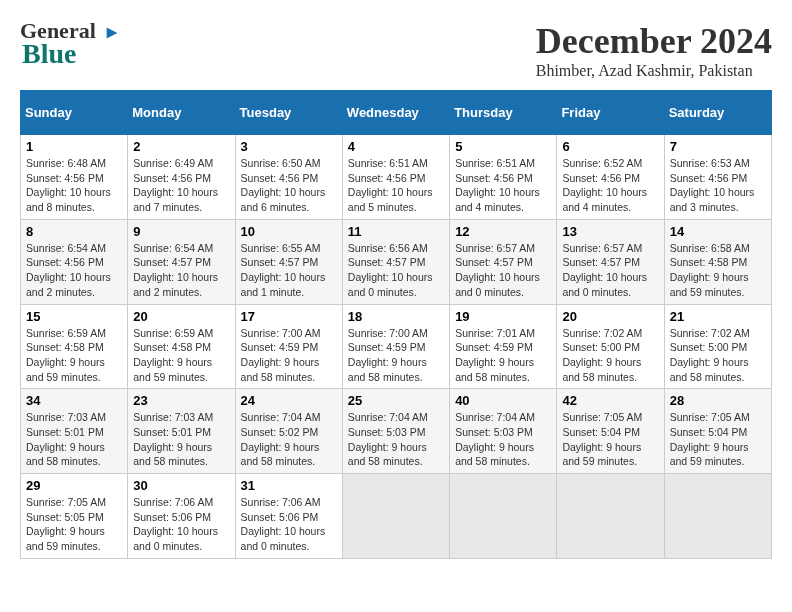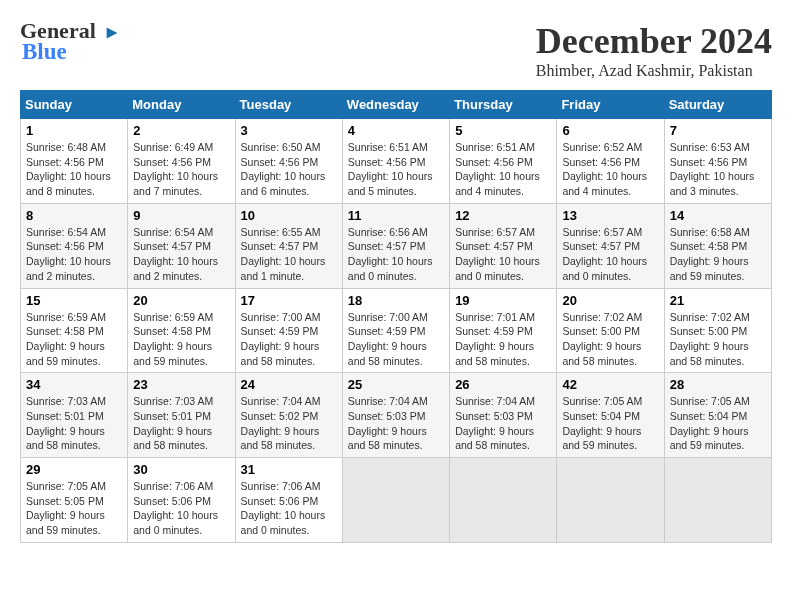--- a/index.html
+++ b/index.html
@@ -49,21 +49,21 @@
       color: #333;
     }
     .calendar {
       width: 100%;
       border-collapse: collapse;
       font-size: 11px;
     }
     .calendar th {
       background-color: #1a6faf;
       color: #fff;
-      padding: 6px 4px;
+      padding: 14px 4px;
       text-align: left;
       font-size: 13px;
       font-weight: bold;
       border: 1px solid #1a6faf;
     }
     .calendar td {
       border: 1px solid #ccc;
       padding: 4px 5px;
       vertical-align: top;
       width: 107px;
@@ -95,21 +95,21 @@
   <div class="logo">
     <div class="logo-line">
       <span class="logo-text">
         <span>General</span>
         <svg class="logo-arrow" viewBox="0 0 20 20" style="display:inline-block;vertical-align:middle;">
           <polygon points="4,4 16,10 4,16" fill="#1a6faf"></polygon>
         </svg>
       </span>
     </div>
     <div class="logo-line" style="margin-top:-2px; margin-left:2px;">
-      <span class="logo-text" style="color:#3b82f6;font-size:23px;">Blue</span>
+      <span class="logo-text" style="color:#0f766e;font-size:28px;">Blue</span>
     </div>
   </div>
   <div class="title-area">
     <div class="month-title">December 2024</div>
     <div class="location-title">Bhimber, Azad Kashmir, Pakistan</div>
   </div>
 </div>
 
 <table class="calendar">
   <thead>
@@ -225,21 +225,21 @@
       </td>
         <td>
         <span class="day-num">24</span>
         <span class="day-detail">Sunrise: 7:04 AM<br>Sunset: 5:02 PM<br>Daylight: 9 hours and 58 minutes.</span>
       </td>
         <td>
         <span class="day-num">25</span>
         <span class="day-detail">Sunrise: 7:04 AM<br>Sunset: 5:03 PM<br>Daylight: 9 hours and 58 minutes.</span>
       </td>
         <td>
-        <span class="day-num">26</span>
+        <span class="day-num">40</span>
         <span class="day-detail">Sunrise: 7:04 AM<br>Sunset: 5:03 PM<br>Daylight: 9 hours and 58 minutes.</span>
       </td>
         <td>
         <span class="day-num">42</span>
         <span class="day-detail">Sunrise: 7:05 AM<br>Sunset: 5:04 PM<br>Daylight: 9 hours and 59 minutes.</span>
       </td>
         <td>
         <span class="day-num">28</span>
         <span class="day-detail">Sunrise: 7:05 AM<br>Sunset: 5:04 PM<br>Daylight: 9 hours and 59 minutes.</span>
       </td>

